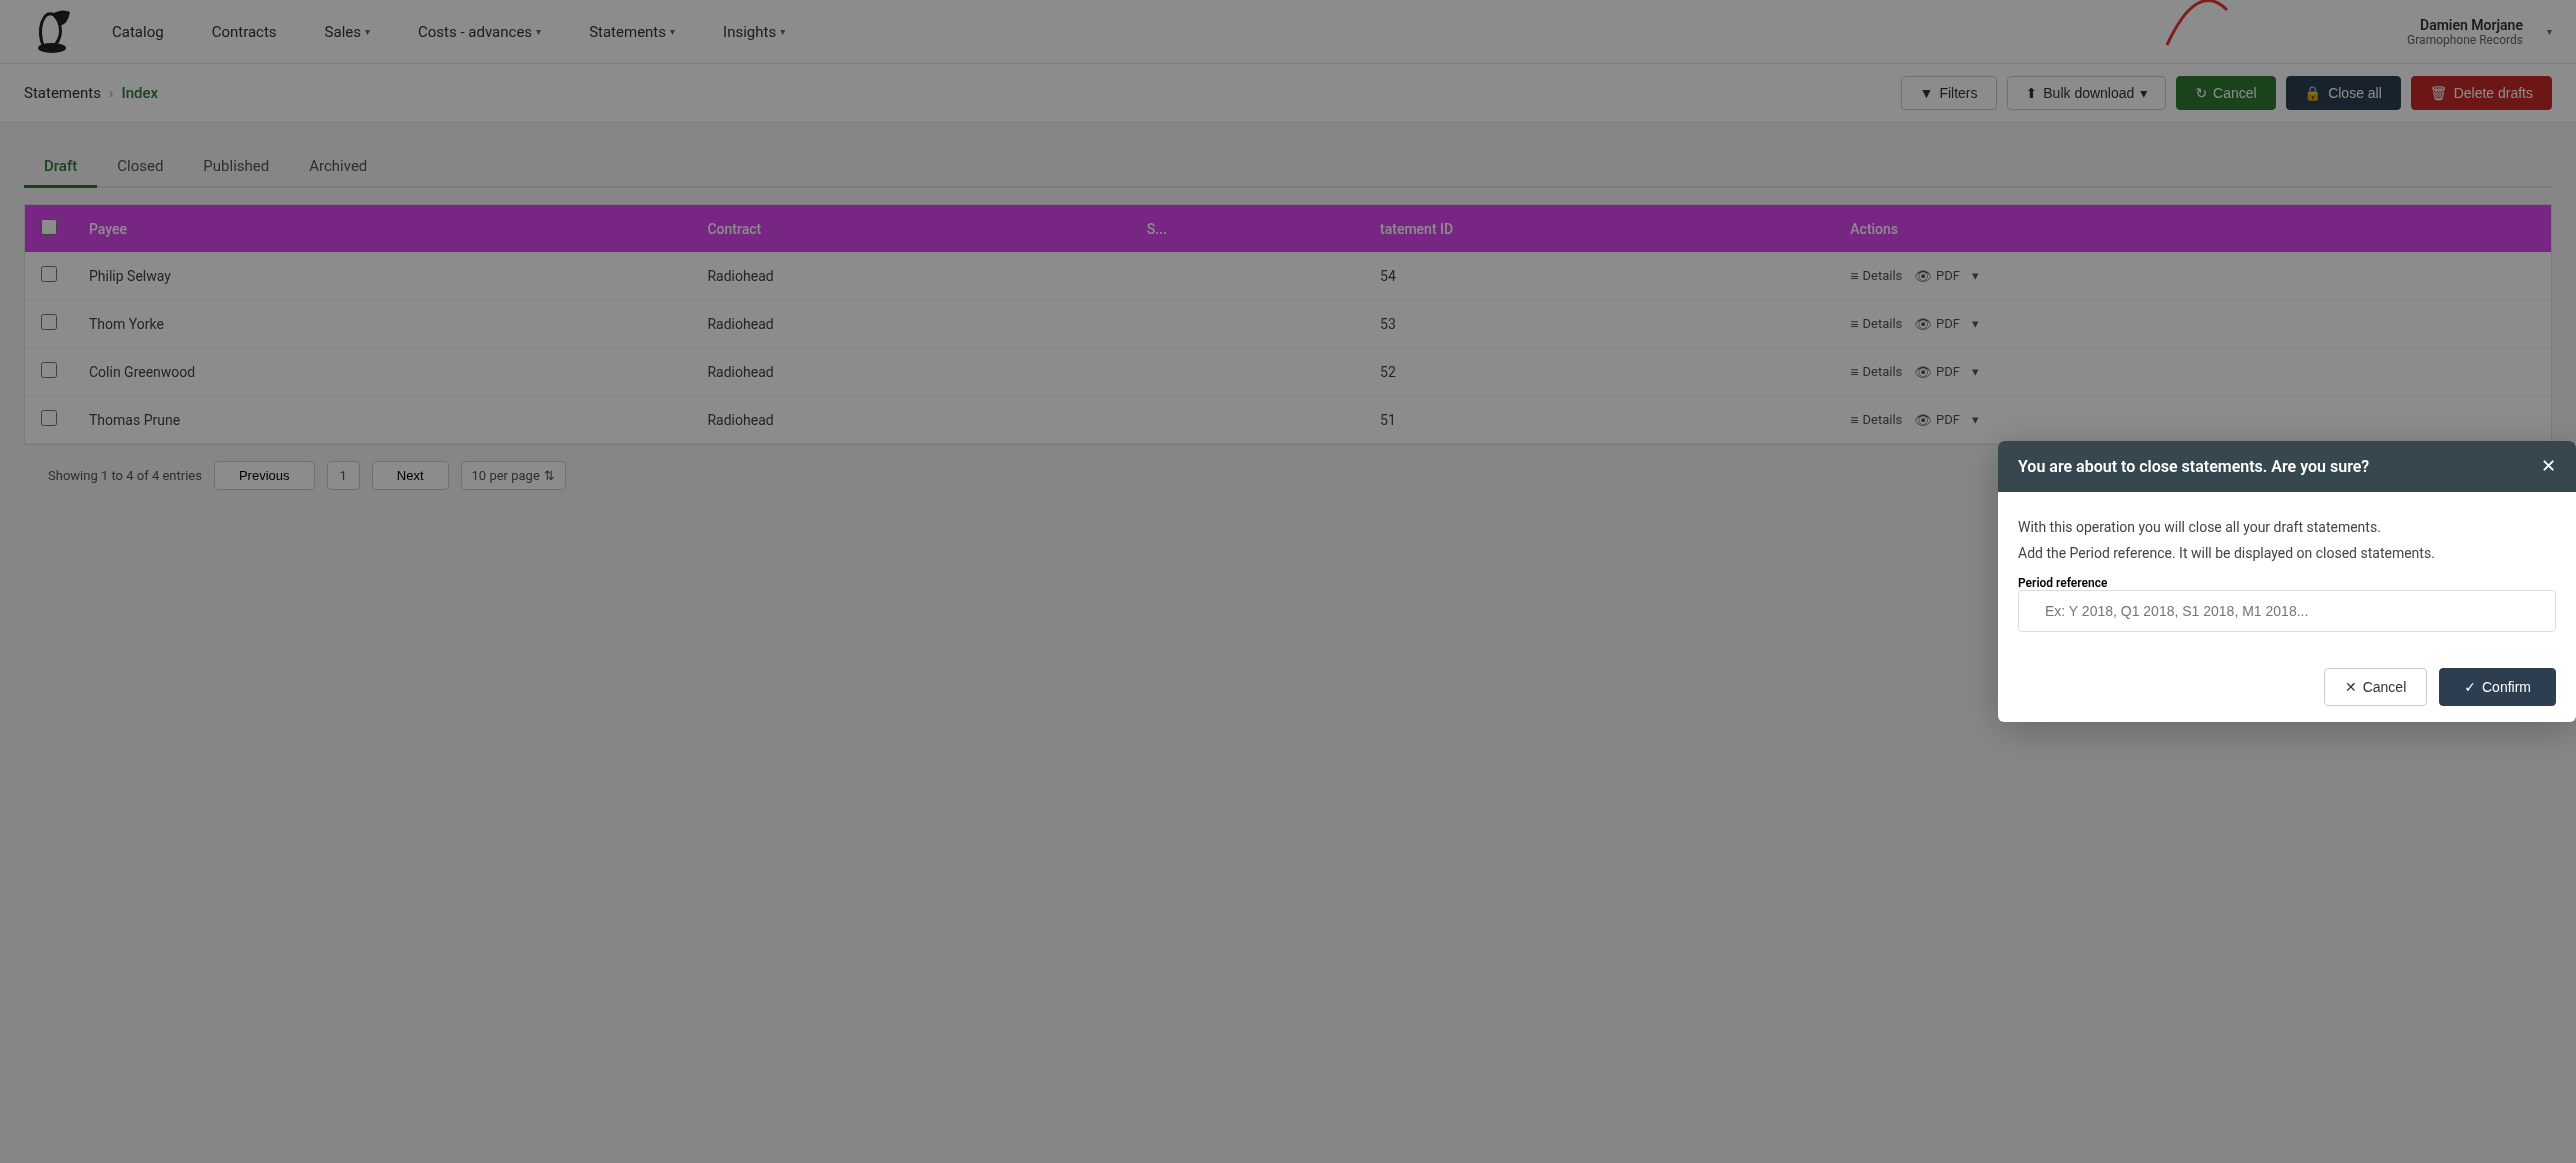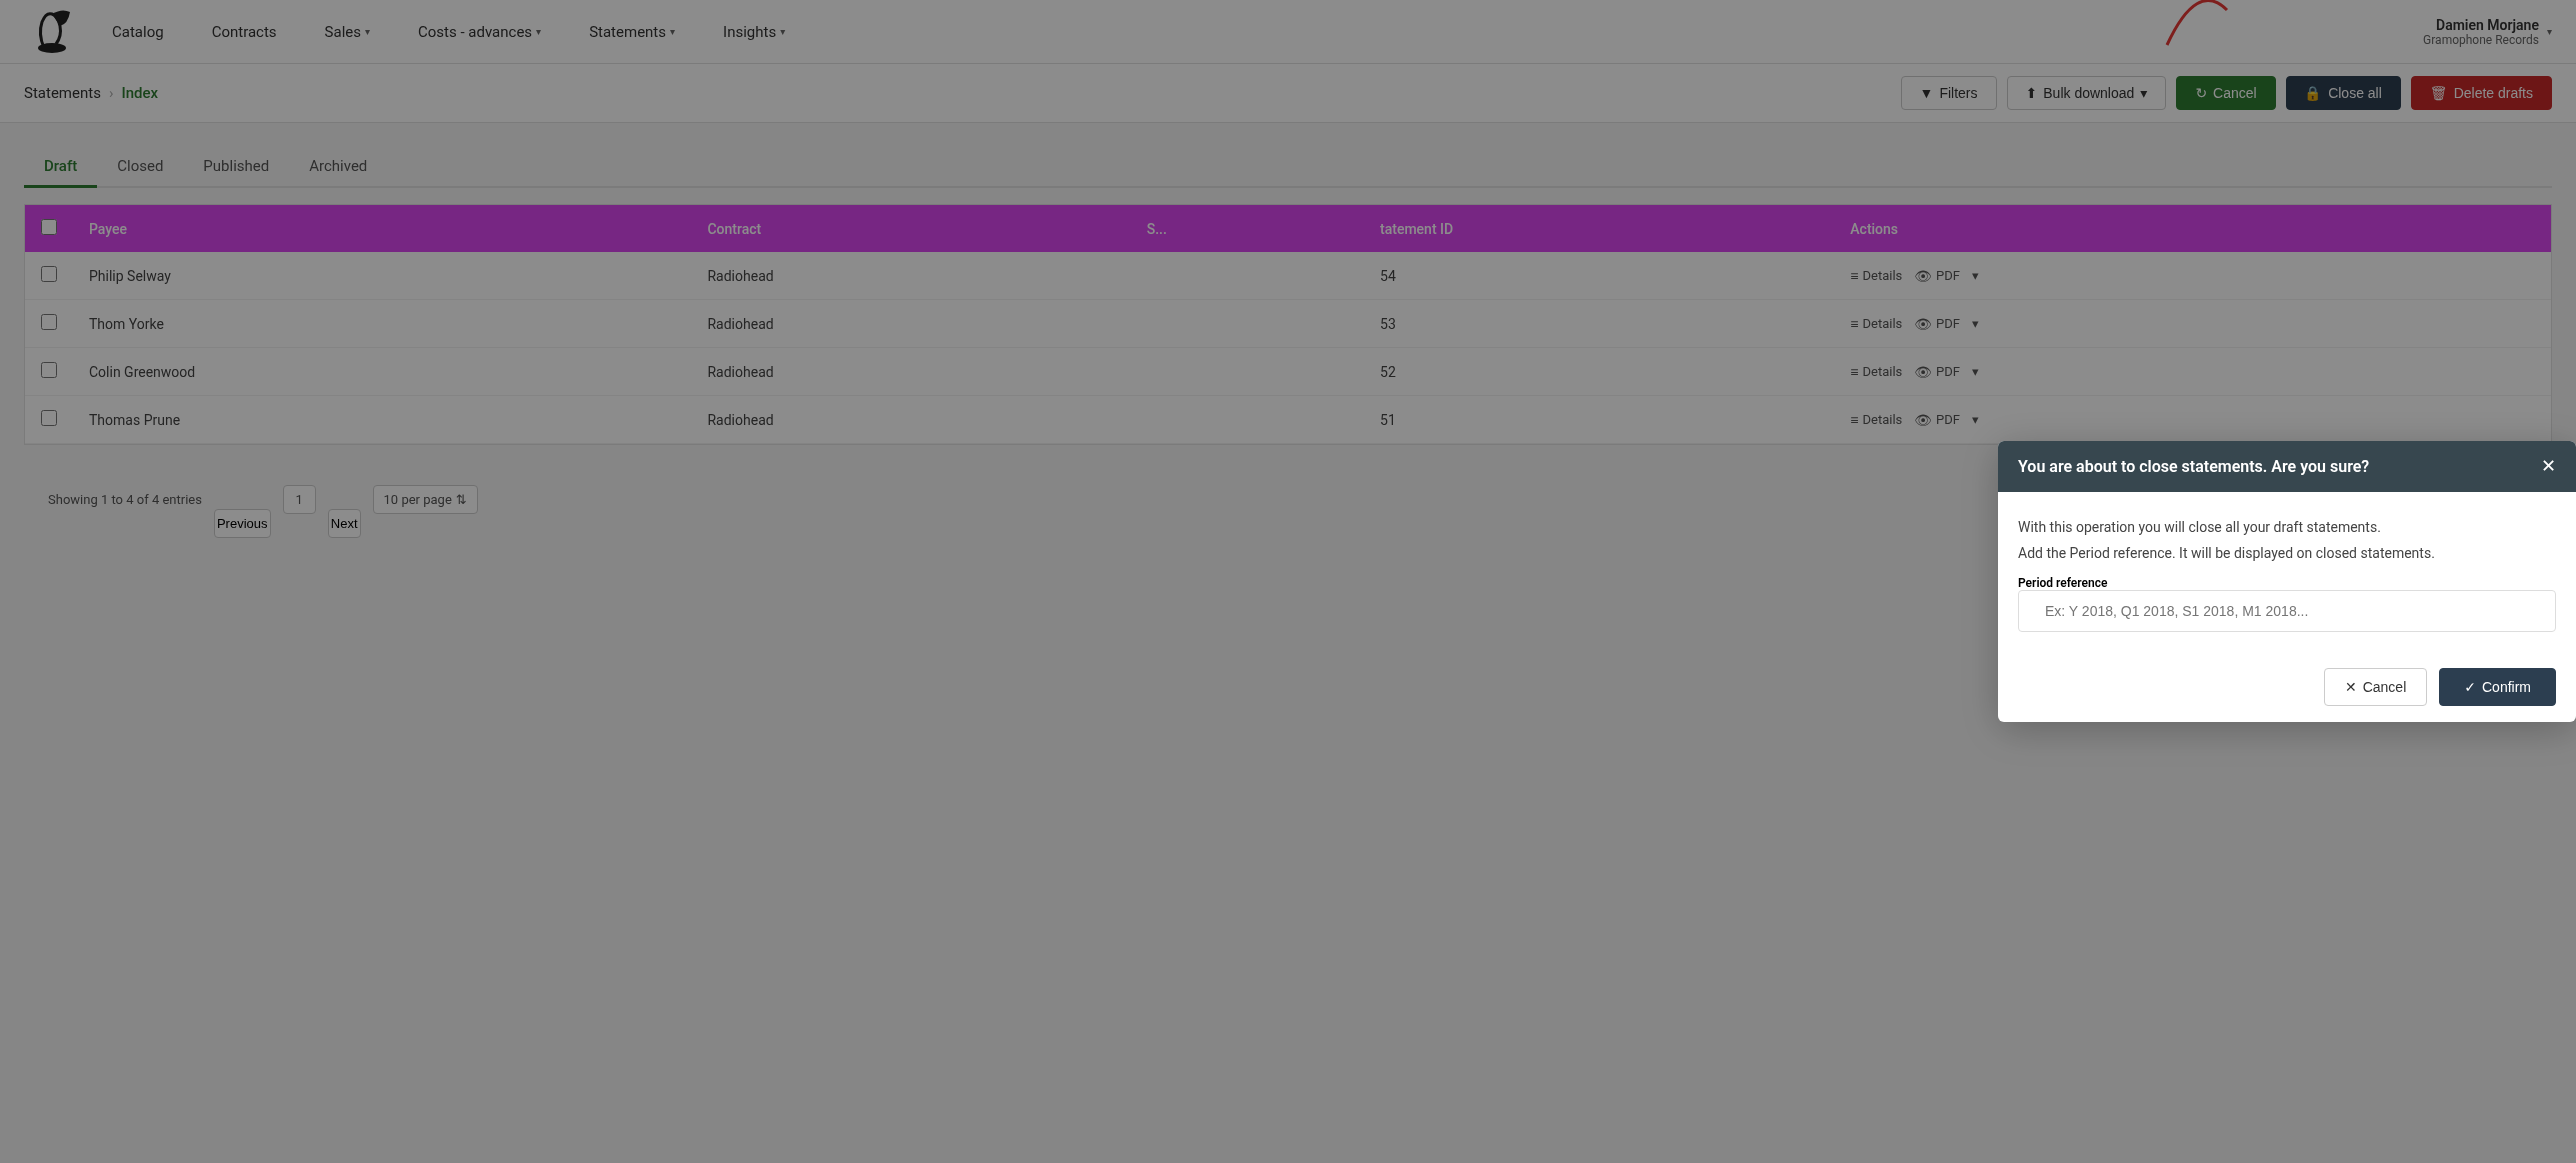--- a/index.html
+++ b/index.html
@@ -35,21 +35,21 @@
       display: flex;
       align-items: center;
       gap: 4px;
       cursor: pointer;
       white-space: nowrap;
     }
     .navbar-link .chevron { font-size: 10px; color: #666; }
     .navbar-user {
       display: flex;
       align-items: center;
-      gap: 8px;
+      gap: 24px;
       cursor: pointer;
     }
     .navbar-user-info { text-align: right; }
     .navbar-user-name { font-weight: 600; font-size: 14px; }
     .navbar-user-company { font-size: 12px; color: #666; }
     .navbar-user-chevron { font-size: 10px; color: #666; }
 
     
     .toolbar {
       background: #fff;
@@ -175,27 +175,26 @@
     
     .pagination-bar {
       display: flex;
       align-items: center;
       padding: 16px 24px;
       gap: 12px;
       font-size: 13px;
       color: #555;
     }
     .pagination-btn {
-      padding: 6px 2px;
+      padding: 6px 24px;
       border: 1px solid #ccc;
       border-radius: 4px;
       background: #fff;
       cursor: pointer;
       font-size: 13px;
-      margin-top: 48px;
     }
     .pagination-num {
       padding: 6px 12px;
       border: 1px solid #ccc;
       border-radius: 4px;
       background: #fff;
       font-size: 13px;
       min-width: 32px;
       text-align: center;
     }

